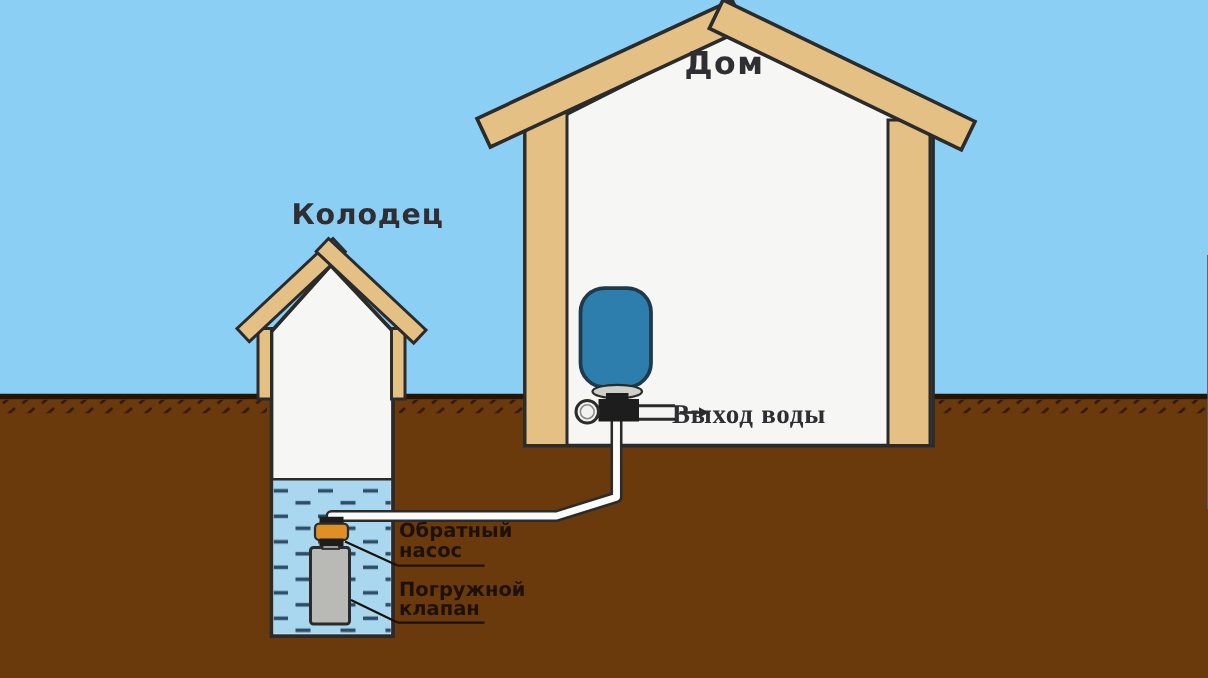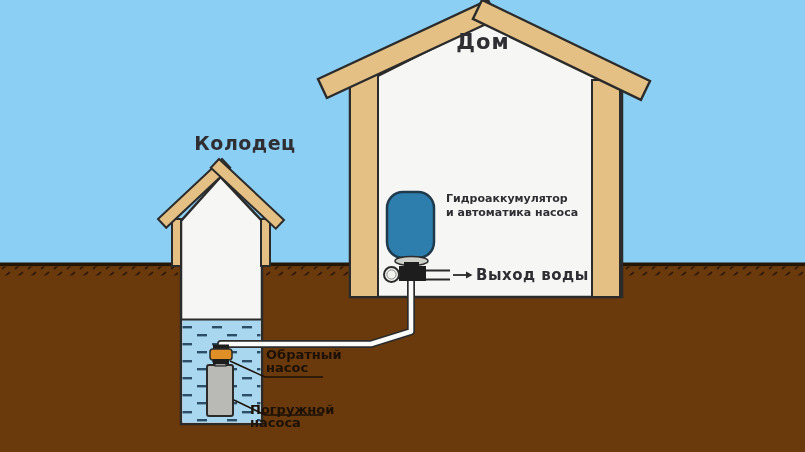--- a/index.html
+++ b/index.html
@@ -33,24 +33,24 @@
   .outlet-ln {stroke:var(--outline,#2b2b2b);stroke-width:2;}
   .arrow-ln  {stroke:var(--outline,#2b2b2b);stroke-width:1.8;}
   .arrow-hd  {fill:var(--outline,#2b2b2b);}
   .leader    {stroke:var(--label-dark,#1d1107);stroke-width:1.5;}
 
   
   .lbl{position:absolute;color:var(--text-dark,#2e2e33);white-space:nowrap;}
   .lbl-house{left:437px;top:30px;width:92px;text-align:center;font-size:21px;font-weight:600;letter-spacing:1px;}
   .lbl-well {left:165px;top:132px;width:112px;text-align:center;font-size:19px;font-weight:600;letter-spacing:0.5px;margin-left:24px;}
   .lbl-acc  {left:446px;top:192px;font-size:11px;font-weight:700;line-height:13.5px;}
-  .lbl-out  {left:476px;top:266px;font-size:15px;font-weight:700;letter-spacing:0.5px;}
+  .lbl-out  {left:448px;top:266px;font-size:18px;font-weight:700;letter-spacing:0.5px;font-family:Liberation Serif, serif;}
   .lbl-ground{color:var(--label-dark,#1d1107);font-size:13px;font-weight:700;line-height:13px;}
   .lbl-valve{left:266px;top:348px;}
-  .lbl-pump {left:250px;top:387px;margin-top:16px;}
+  .lbl-pump {left:266px;top:387px;}
 </style>
 </head>
 <body>
 
 <div id="stage">
 
   <svg width="805" height="452" viewBox="0 0 805 452">
     <defs>
       <pattern id="hatch" patternUnits="userSpaceOnUse" width="13" height="10">
         <line x1="2" y1="9" x2="10" y2="2" stroke="#33190a" stroke-width="1.8"></line>
@@ -125,30 +125,26 @@
       <line class="leader" x1="265" y1="377" x2="323" y2="377"></line>
       <line class="leader" x1="265" y1="377" x2="230" y2="361"></line>
       <line class="leader" x1="265" y1="415" x2="323" y2="415"></line>
       <line class="leader" x1="265" y1="415" x2="234" y2="400"></line>
     </g>
   </svg>
 
   <div class="lbl lbl-house">Дом</div>
   <div class="lbl lbl-well">Колодец</div>
 
-  <div class="lbl lbl-acc">
-    <div>Гидроаккумулятор</div>
-    <div>и автоматика насоса</div>
-  </div>
 
   <div class="lbl lbl-out">Выход воды</div>
 
   <div class="lbl lbl-ground lbl-valve">
     <div>Обратный</div>
     <div>насос</div>
   </div>
 
   <div class="lbl lbl-ground lbl-pump">
     <div>Погружной</div>
-    <div>насоса</div>
+    <div>клапан</div>
   </div>
 
 </div>
 
 </body></html>

